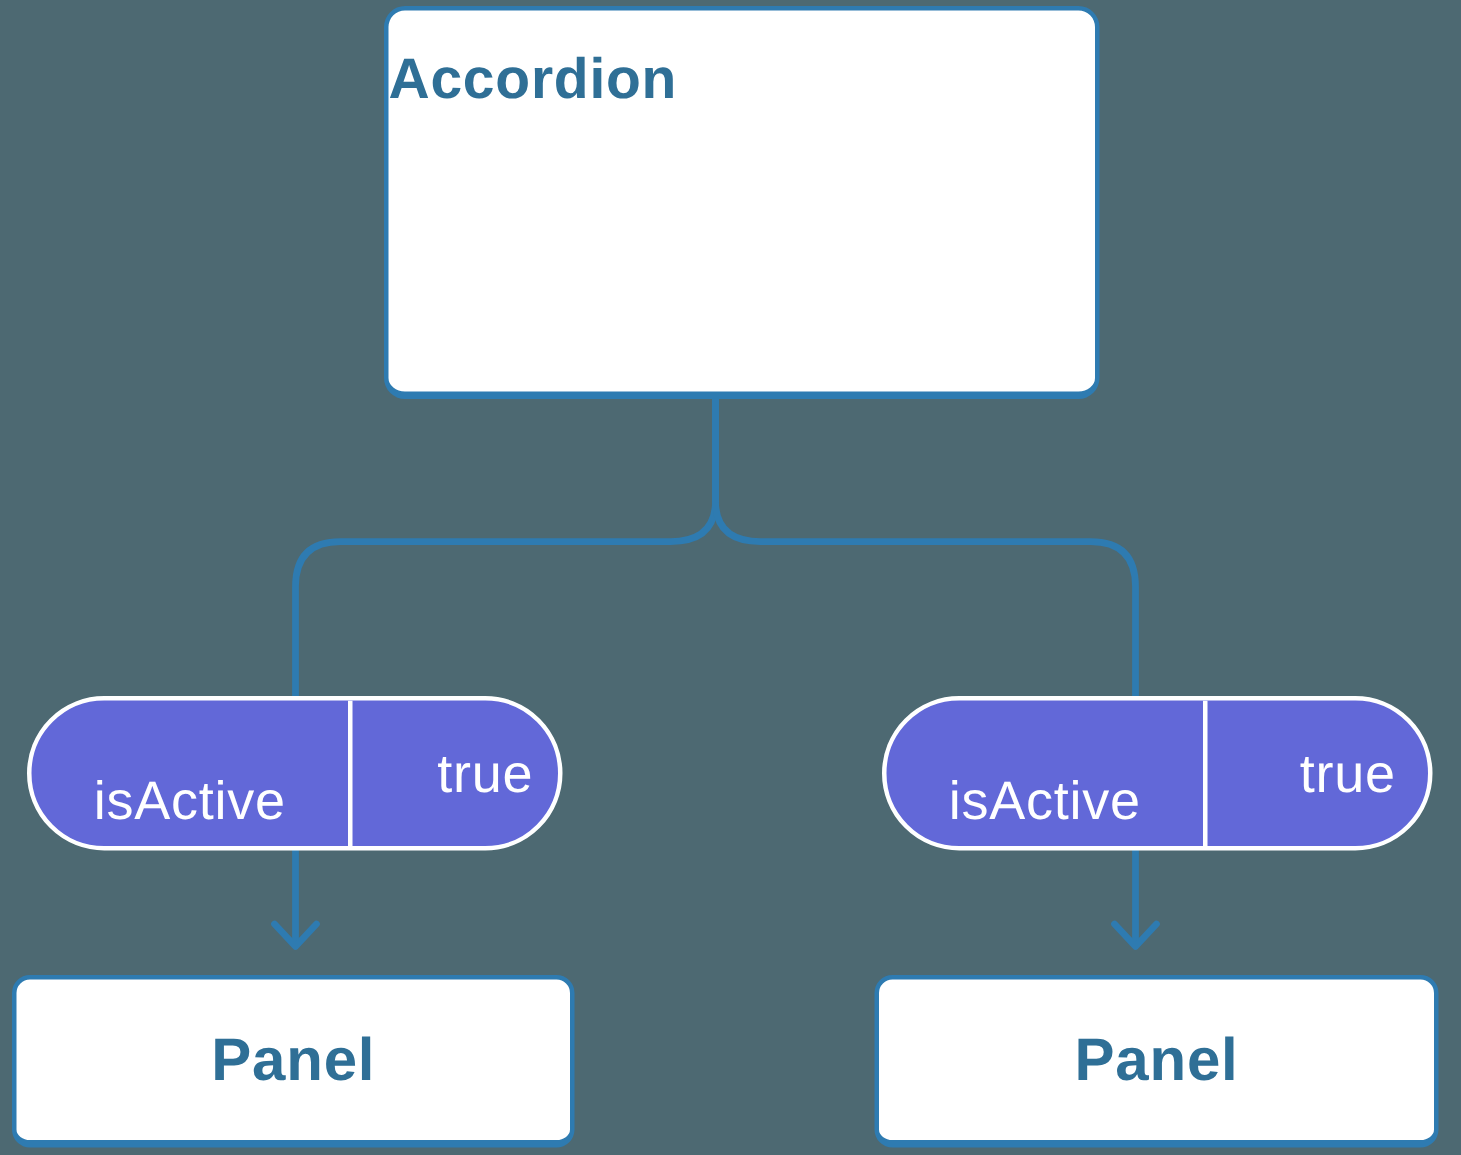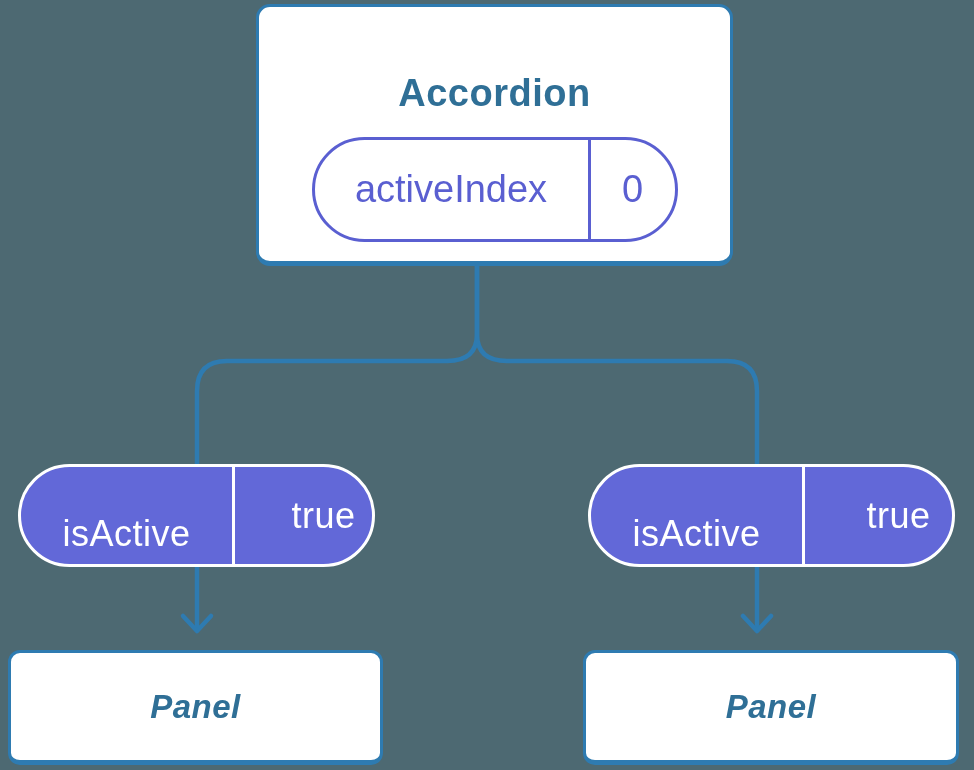--- a/index.html
+++ b/index.html
@@ -45,22 +45,22 @@
     border: 3px solid var(--line);
     border-bottom-width: 5px;
   }
 
   .card.root {
     left: 256px; top: 4px;
     width: 477px; height: 262px;
     border-radius: 14px;
     display: flex;
     flex-direction: column;
-    align-items: center;
-    padding-top: 62px;
+    align-items: flex-start;
+    padding-top: 22px;
   }
   .card-title {
     font-size: 38px;
     font-weight: 600;
     line-height: 48px;
     color: var(--label);
     letter-spacing: 0.5px;
   }
   .root .card-title { margin-bottom: 20px; }
 
@@ -115,43 +115,38 @@
   .prop-pill .pill-divider { background: var(--white); }
 
   .card.panel {
     top: 650px;
     height: 115px;
     border-radius: 12px;
     display: flex;
     align-items: center;
     justify-content: center;
   }
-  .card.panel .card-title { font-size: 33px; font-style: italic; }
+  .card.panel .card-title { font-size: 40px; }
   .card.panel.left { left: 8px; width: 375px; }
   .card.panel.right { left: 583px; width: 376px; }
 </style>
 </head>
 <body>
 
 <div class="canvas">
 
   <svg class="connector" viewBox="0 0 974 770" aria-hidden="true">
     <path d="M477,264 L477,334 Q477,361 447,361 L227,361 Q197,361 197,391 L197,629"></path>
     <path d="M477,264 L477,334 Q477,361 507,361 L727,361 Q757,361 757,391 L757,629"></path>
     <path class="arrow" d="M183,616 L197,631 L211,616"></path>
     <path class="arrow" d="M743,616 L757,631 L771,616"></path>
   </svg>
 
   <div class="card root">
     <div class="card-title">Accordion</div>
-    <div class="state-pill">
-      <span class="seg name">activeIndex</span>
-      <span class="pill-divider"></span>
-      <span class="seg value">0</span>
-    </div>
   </div>
 
   <div class="prop-pill left">
     <span class="seg name">isActive</span>
     <span class="pill-divider"></span>
     <span class="seg value">true</span>
   </div>
 
   <div class="prop-pill right">
     <span class="seg name">isActive</span>

